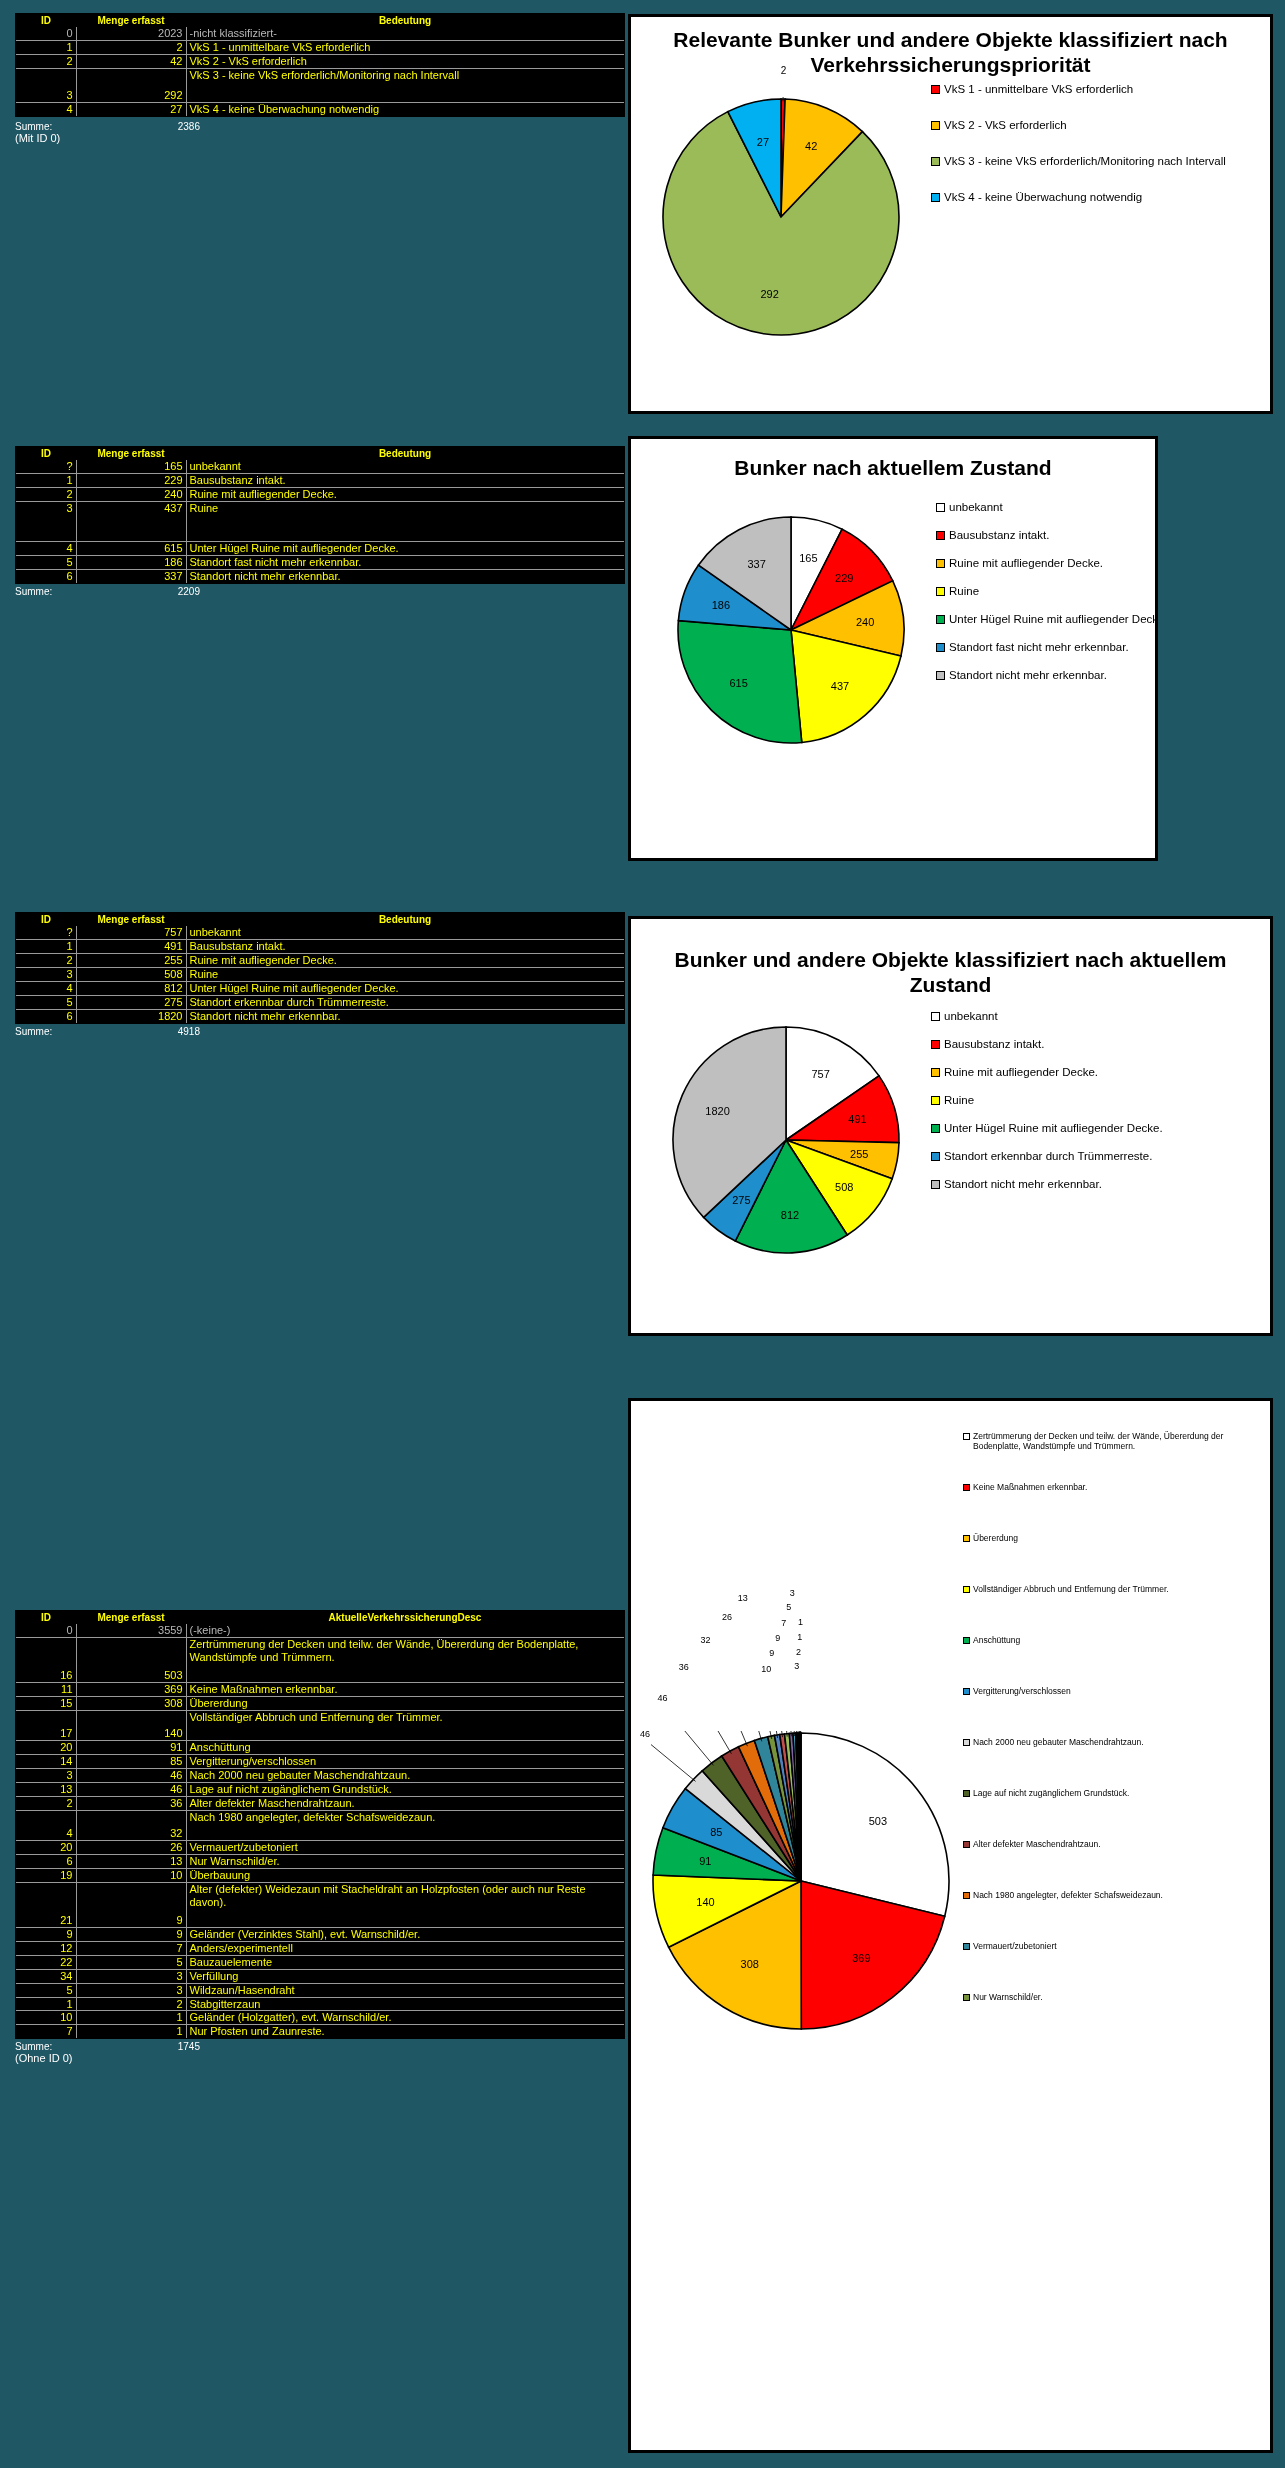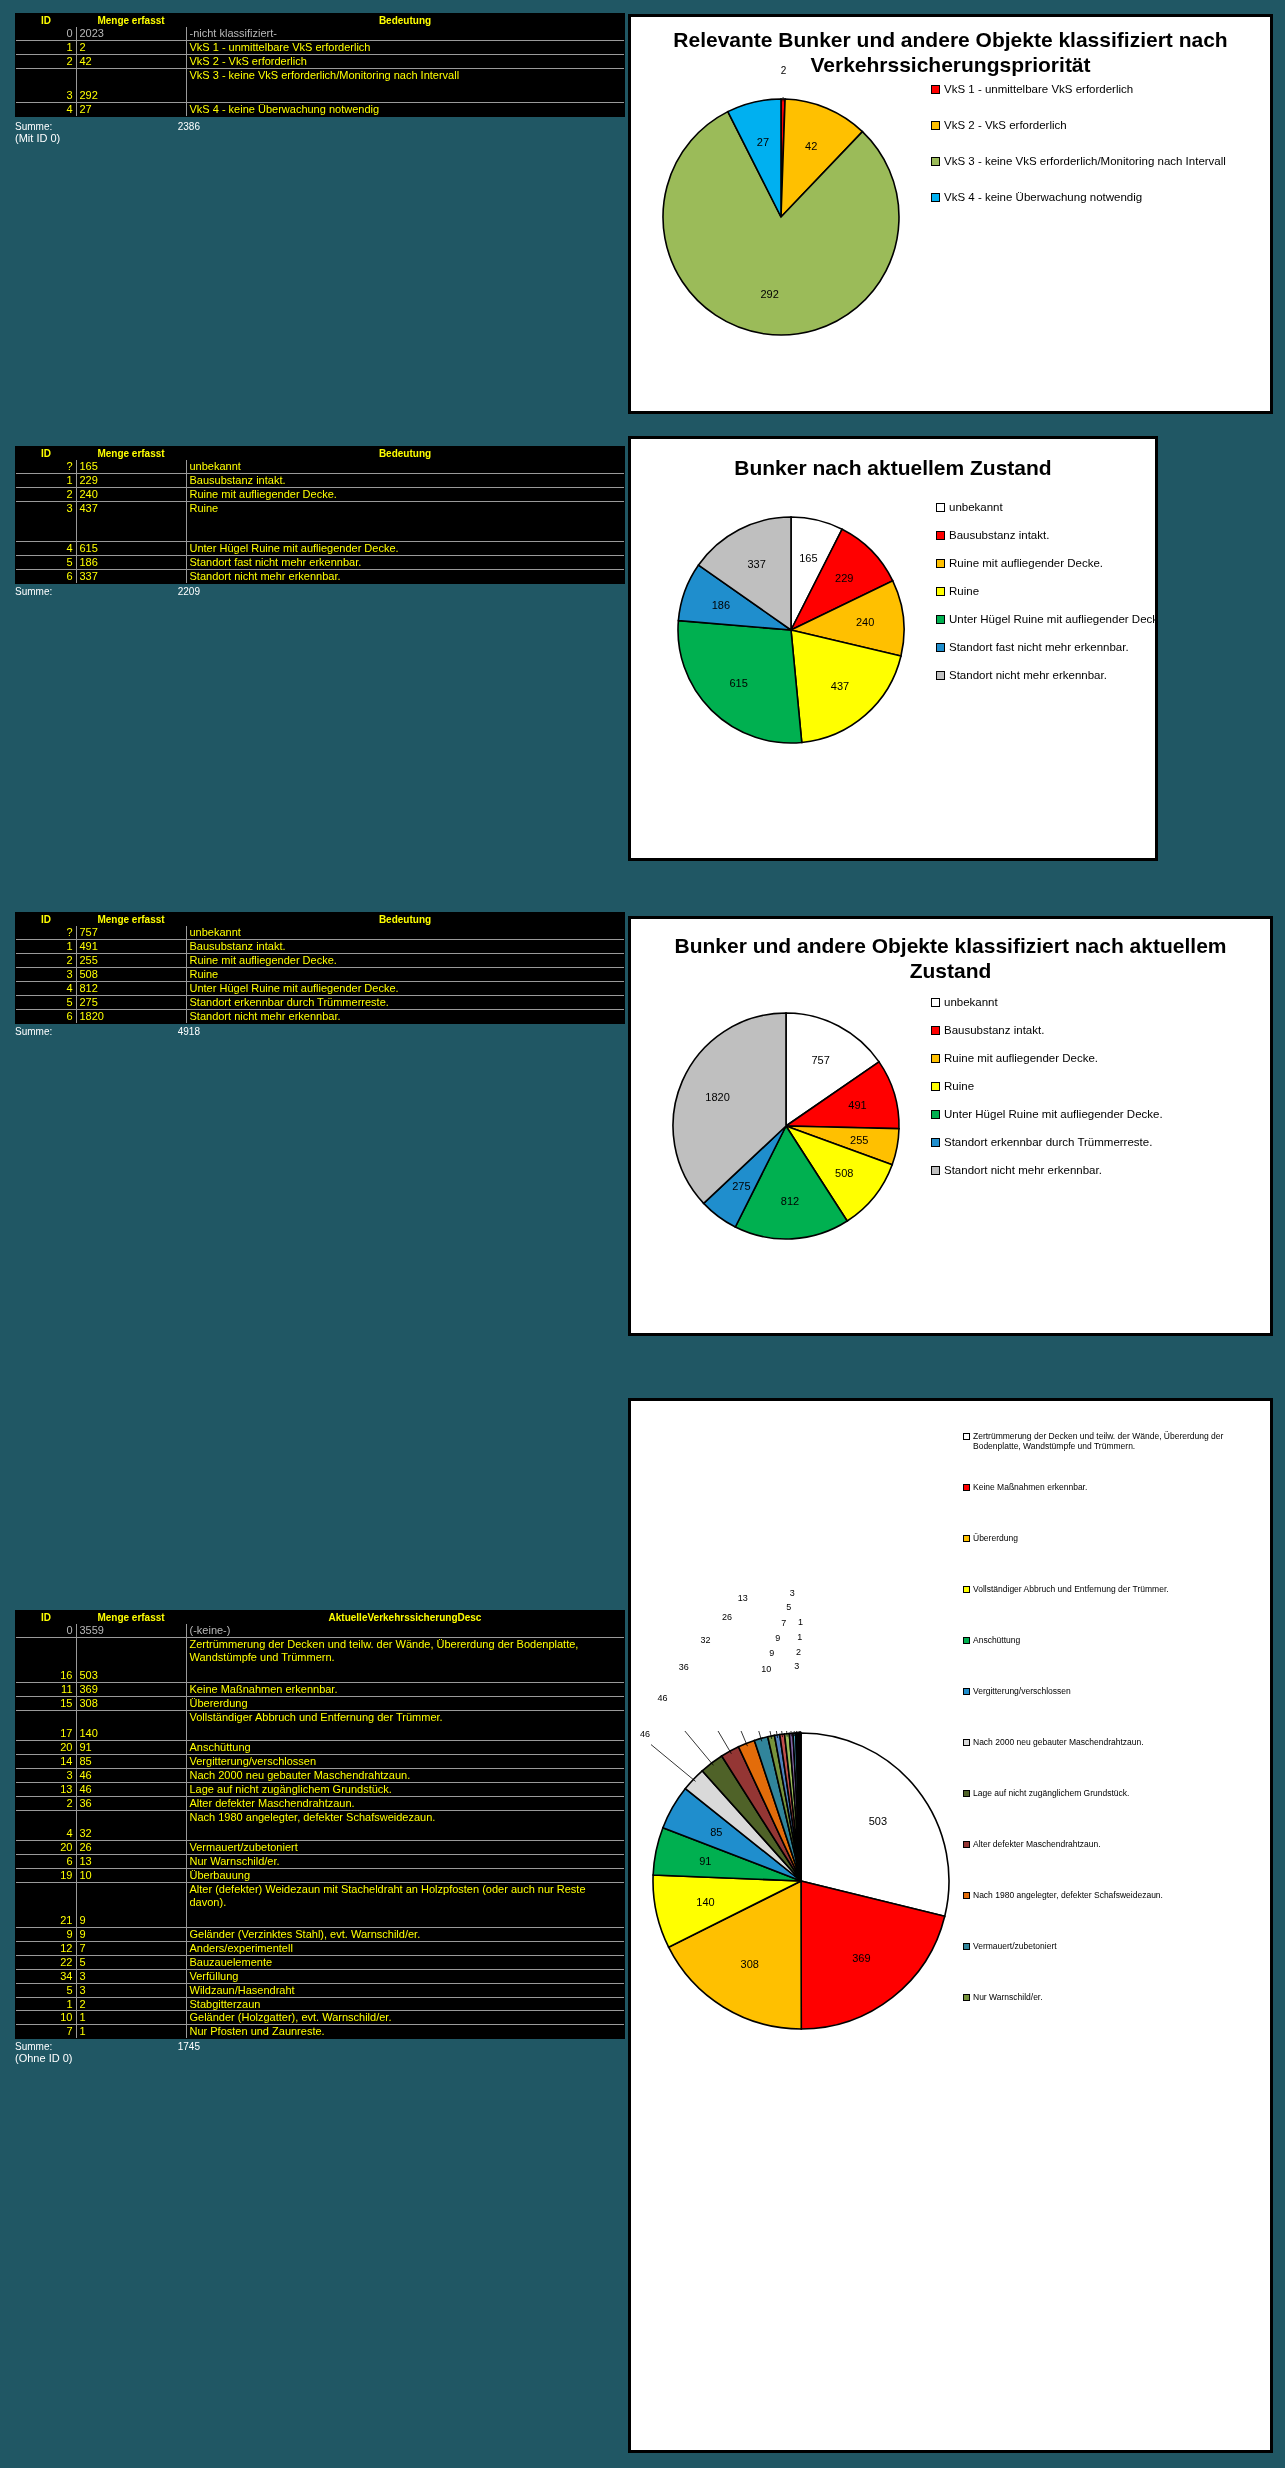--- a/index.html
+++ b/index.html
@@ -19,21 +19,21 @@
   table.data th {
     color:#ffff00; font-weight:bold; font-size:10px;
     text-align:center; padding:1px 2px; background:#000; border:none;
   }
   table.data td {
     color:#ffff00; font-size:11px; background:#000;
     padding:0px 3px; vertical-align: bottom; line-height:1.18;
     border-top:1px solid #9a9a9a;
   }
   table.data tr.first td { border-top:none; }
-  table.data td.num { text-align:left; border-right:1px solid #9a9a9a; }
+  table.data td.num { text-align:right; border-right:1px solid #9a9a9a; }
   table.data td.id  { text-align:right; border-right:1px solid #9a9a9a; }
   table.data td.txt { text-align:left; }
   table.data tr.grey td { color:#b8b8b8; }
   col.c-id  { width:60px; }
   col.c-num { width:110px; }
   col.c-txt { width:auto; }
 
   .sum-row { color:#ffffff; font-size:10px; margin-top:2px; }
   .sum-row .lbl { display:inline-block; width:75px; }
   .sum-row .val { display:inline-block; width:110px; text-align:right; }
@@ -445,21 +445,21 @@
         </div>
         <div class="legend-item" style="min-height: 26px;">
           <span class="swatch" style="background: rgb(191, 191, 191);"></span>
           <span class="legend-text">Standort nicht mehr erkennbar.</span>
         </div>
       </div>
   </div>
 </div>
 
 <div class="chart-panel" style="left:628px; top:916px; width:645px; height:420px;">
-  <div class="chart-title" style="font-size:21px; padding-top:14px;text-align:center;">Bunker und andere Objekte klassifiziert nach aktuellem Zustand</div>
+  <div class="chart-title" style="font-size:21px; padding-top:28px;text-align:center;">Bunker und andere Objekte klassifiziert nach aktuellem Zustand</div>
   <div class="chart-body" style="height:330px;">
     <div class="pie-holder" style="left:40px; top:28px; width:230px; height:230px;"><svg viewBox="0 0 230 230">
           <path d="M 115 115 L 115 2 A 113 113 0 0 1 208.02870798421324 50.85438837466759 Z" fill="#ffffff" stroke="#000" stroke-width="1.6"></path>
           <path d="M 115 115 L 208.02870798421324 50.85438837466759 A 113 113 0 0 1 227.96843873695386 117.67055225283129 Z" fill="#ff0000" stroke="#000" stroke-width="1.6"></path>
           <path d="M 115 115 L 227.96843873695386 117.67055225283129 A 113 113 0 0 1 221.17154373100234 153.6859574235388 Z" fill="#ffc000" stroke="#000" stroke-width="1.6"></path>
           <path d="M 115 115 L 221.17154373100234 153.6859574235388 A 113 113 0 0 1 176.20278002195585 209.9906296304224 Z" fill="#ffff00" stroke="#000" stroke-width="1.6"></path>
           <path d="M 115 115 L 176.20278002195585 209.9906296304224 A 113 113 0 0 1 64.32392193361669 215.99967877082491 Z" fill="#00b050" stroke="#000" stroke-width="1.6"></path>
           <path d="M 115 115 L 64.32392193361669 215.99967877082491 A 113 113 0 0 1 32.660153859363206 192.38959708860267 Z" fill="#1f8ecd" stroke="#000" stroke-width="1.6"></path>
           <path d="M 115 115 L 32.660153859363206 192.38959708860267 A 113 113 0 0 1 114.99999999999999 2 Z" fill="#bfbfbf" stroke="#000" stroke-width="1.6"></path>
         </svg><div class="slice-label" style="left: 149.675px; top: 48.9712px;">757</div><div class="slice-label" style="left: 186.466px; top: 93.6728px;">491</div><div class="slice-label" style="left: 188.286px; top: 128.831px;">255</div><div class="slice-label" style="left: 173.275px; top: 161.542px;">508</div><div class="slice-label" style="left: 119px; top: 189.473px;">812</div><div class="slice-label" style="left: 70.4186px; top: 174.789px;">275</div><div class="slice-label" style="left: 46.5474px; top: 85.3956px;">1820</div></div>

